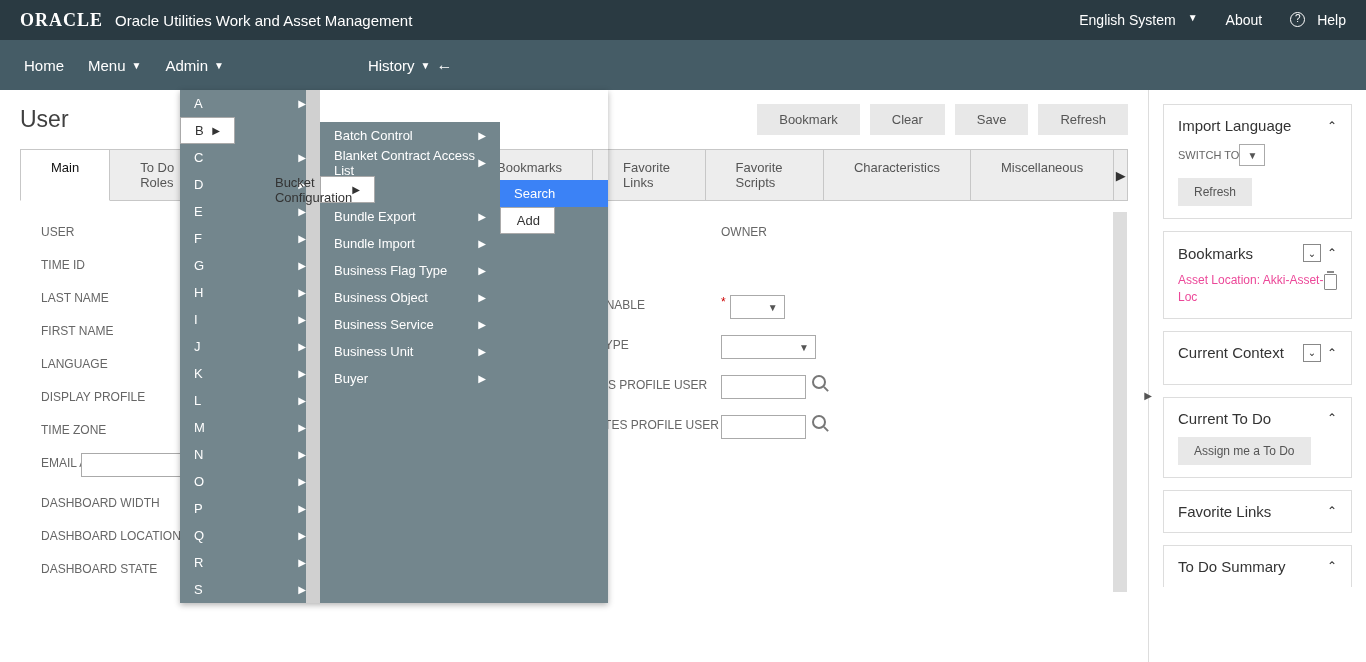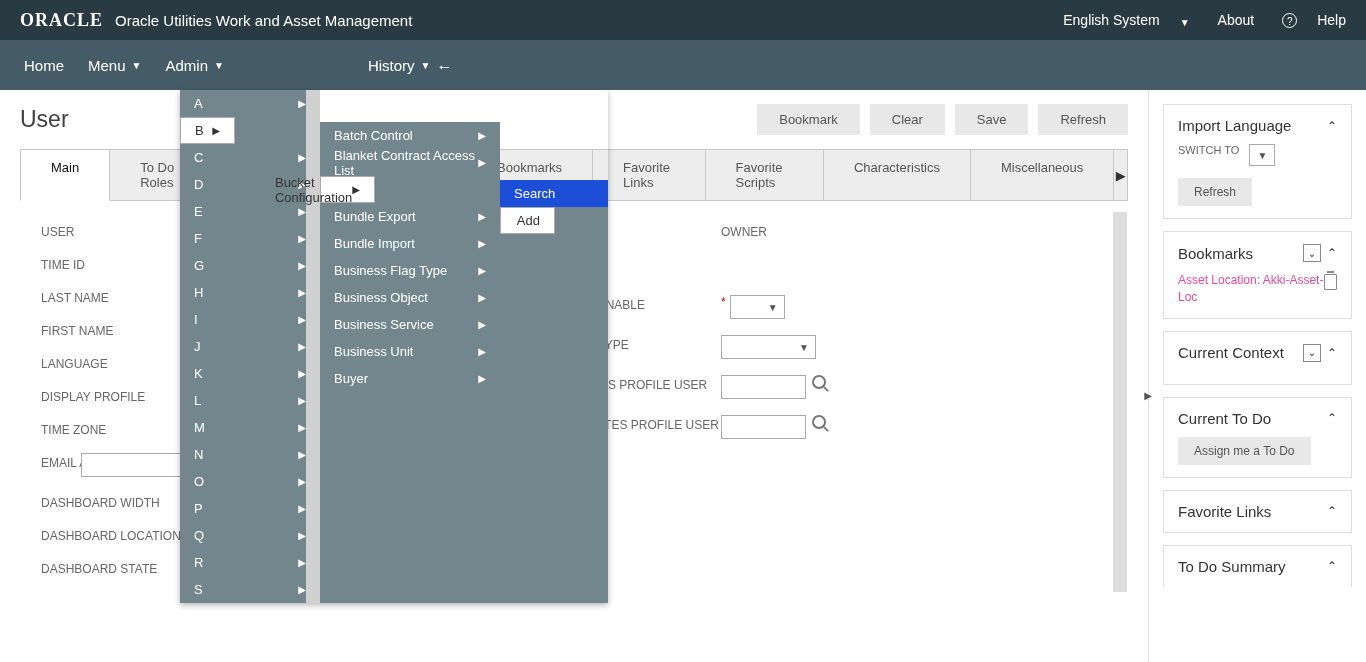--- a/index.html
+++ b/index.html
@@ -1,21 +1,21 @@
 <!DOCTYPE html>
 <html><head>
 <meta charset="utf-8">
 <style>
 *{margin:0;padding:0;box-sizing:border-box;font-family:Arial,Helvetica,sans-serif}
 body{width:1366px;height:662px;overflow:hidden;background:#fff;font-size:13px;color:#333}
 .topbar{height:40px;background:#2a3a42;display:flex;align-items:center;padding:8px 20px;color:#fff}
 .logo{font-family:Georgia,serif;font-weight:bold;font-size:18px;letter-spacing:1px;margin-right:12px}
 .app-title{font-size:15px}
 .top-right{margin-left:auto;display:flex;align-items:center;gap:28px;font-size:14px}
-.top-right span{display:flex;align-items:flex-end;gap:20px}
+.top-right span{display:flex;align-items:flex-start;gap:12px}
 .menubar{height:50px;background:#455c66;display:flex;align-items:center;padding:0 12px;color:#fff;position:relative;z-index:100}
 .mb-item{display:flex;align-items:center;gap:6px;padding:0 12px;font-size:15px;cursor:pointer;height:50px}
 .search-input{background:transparent;border:none;border-bottom:1px solid rgba(255,255,255,0.3);color:#fff;font-size:15px;padding:4px 0;width:180px;outline:none}
 .search-input::placeholder{color:#fff}
 .history-item{margin-left:120px}
 .chev{font-size:10px}
 .main-wrap{display:flex;position:relative}
 .content{flex:1;padding:14px 20px 0 20px;position:relative}
 .page-head{display:flex;align-items:center;margin-bottom:14px}
 .page-head h1{font-size:23px;font-weight:normal;color:#404040}
@@ -38,36 +38,36 @@
 .req{color:#c00;margin-right:4px}
 .srch-ic{display:inline-block;width:14px;height:14px;border:2px solid #777;border-radius:50%;position:relative;margin-left:6px;vertical-align:middle}
 .srch-ic::after{content:"";position:absolute;width:6px;height:2px;background:#777;transform:rotate(45deg);bottom:-3px;right:-5px}
 .long-tbox{border:1px solid #aaa;height:24px;width:560px;background:#fff;margin-left:0}
 .sidebar{width:218px;padding:14px;border-left:1px solid #ddd;height:572px}
 .widget{border:1px solid #ddd;margin-bottom:12px;padding:12px 14px}
 .widget-head{display:flex;align-items:center;margin-bottom:10px}
 .widget-head h3{font-size:15px;font-weight:normal;color:#333;flex:1}
 .chev-box{width:18px;height:18px;border:1px solid #888;display:flex;align-items:center;justify-content:center;font-size:10px;margin-right:6px}
 .chev-up{font-size:12px}
-.sw-row{display:flex;align-items:flex-start;gap:10px;margin-bottom:12px}
+.sw-row{display:flex;align-items:center;margin-bottom:12px}
 .sw-sel{border:1px solid #aaa;height:22px;width:26px;display:flex;align-items:center;justify-content:center}
 .sm-btn{background:#e8e8e8;border:none;padding:7px 16px;font-size:12px;color:#555;cursor:pointer}
 .bm-link{color:#ec4899;font-size:12px;line-height:1.4}
 .bm-row{display:flex;align-items:flex-start;justify-content:space-between}
 .trash{width:14px;height:16px;border:1px solid #888;border-radius:1px;position:relative;margin-top:2px}
 .trash::before{content:"";position:absolute;top:-4px;left:2px;right:2px;height:2px;background:#888}
 
 .dd{position:absolute;top:90px;left:180px;display:flex;z-index:200;box-shadow:0 2px 6px rgba(0,0,0,0.3)}
 .dd-col{background:#73868d;color:#fff;font-size:13px;position:relative}
 .dd-col.letters{width:140px;max-height:530px;overflow:hidden}
 .dd-col.letters::after{content:"";position:absolute;right:0;top:0;width:14px;height:100%;background:#d0d0d0}
 .dd-item{display:flex;align-items:center;padding:6px 14px;cursor:pointer;position:relative;height:27px}
 .dd-item .arr{margin-left:auto;font-size:10px}
 .dd-item.sel{background:#fff;color:#333}
-.dd-item.hl{background:#1d4ed8}
+.dd-item.hl{background:#3b82f6}
 .dd-col.sub{width:180px}
 .dd-col.sub2{width:108px;background:#73868d}
 .sub2 .dd-item.sel{background:#fff;color:#333}
 .dd-col.sub{margin-top:32px}
 .dd-col.sub2{margin-top:90px}
 .help-ic{width:15px;height:15px;border:1.5px solid #fff;border-radius:50%;display:inline-flex;align-items:center;justify-content:center;font-size:10px}
 .mag{width:15px;height:15px;border:2px solid #fff;border-radius:50%;position:relative;display:inline-block}
 .mag::after{content:"";position:absolute;width:7px;height:2px;background:#fff;transform:rotate(45deg);bottom:-4px;right:-6px}
 .back-ar{font-size:16px}
 .expand-handle{position:absolute;right:-4px;top:300px;font-size:10px;color:#555}

